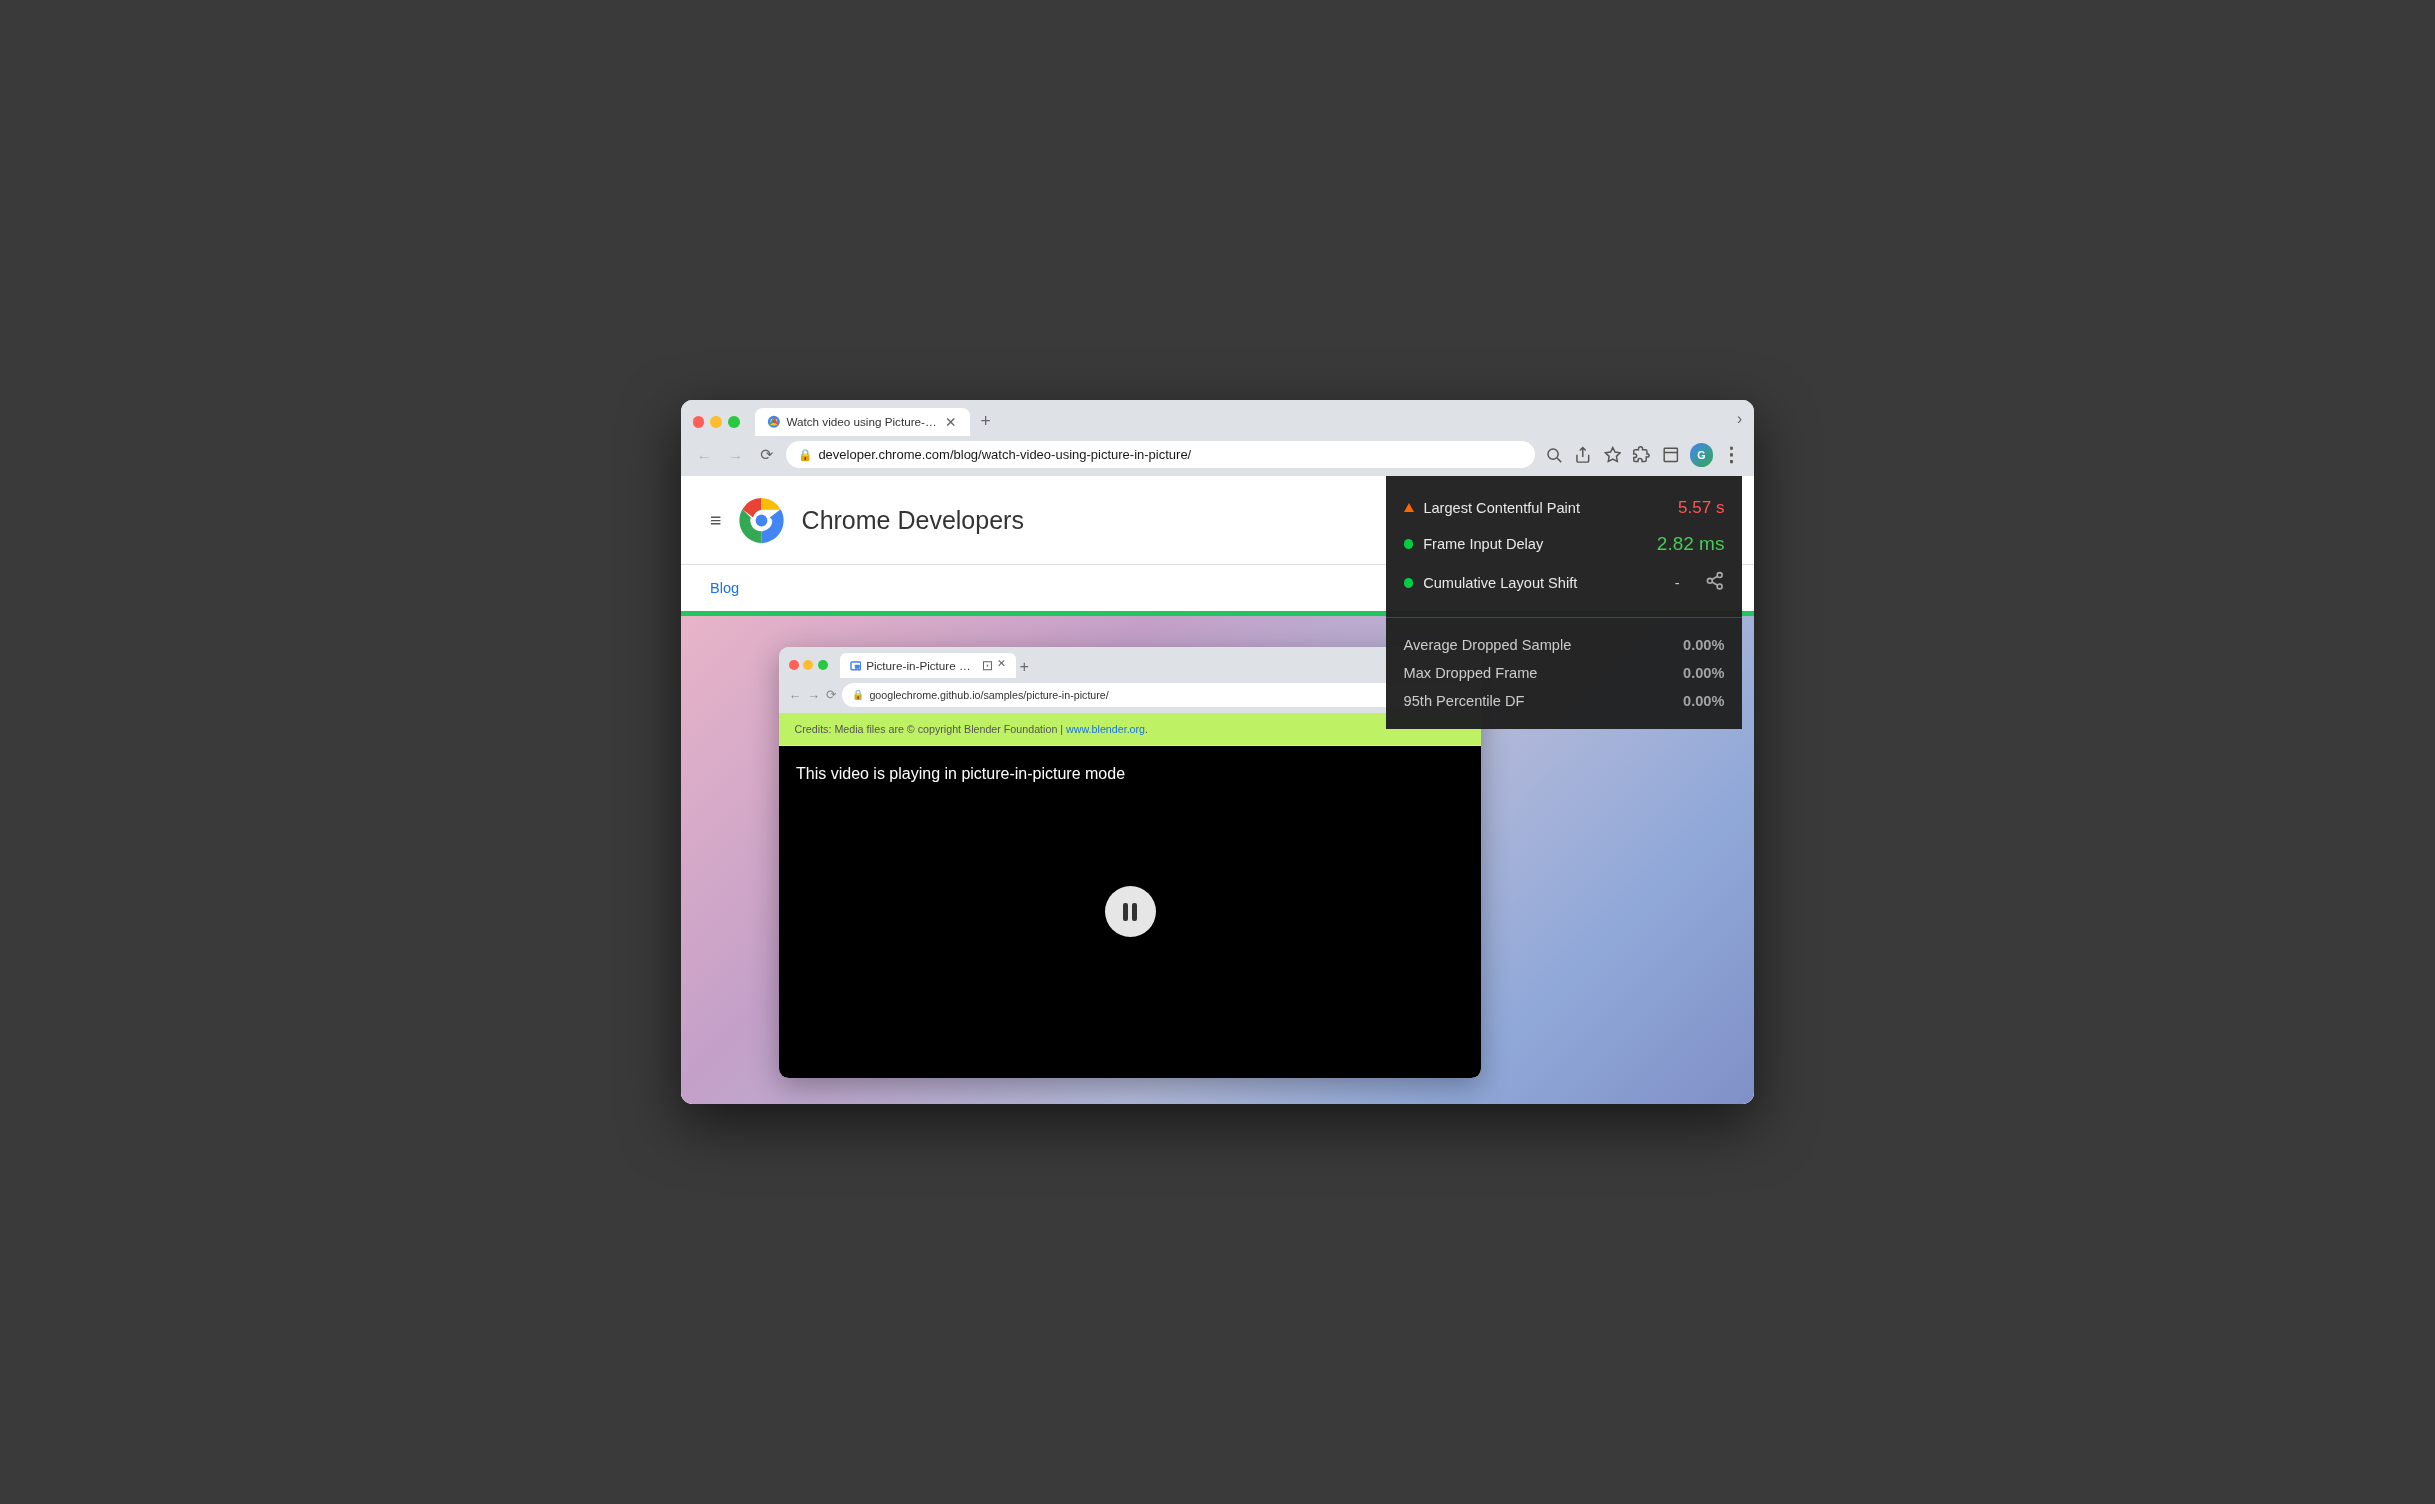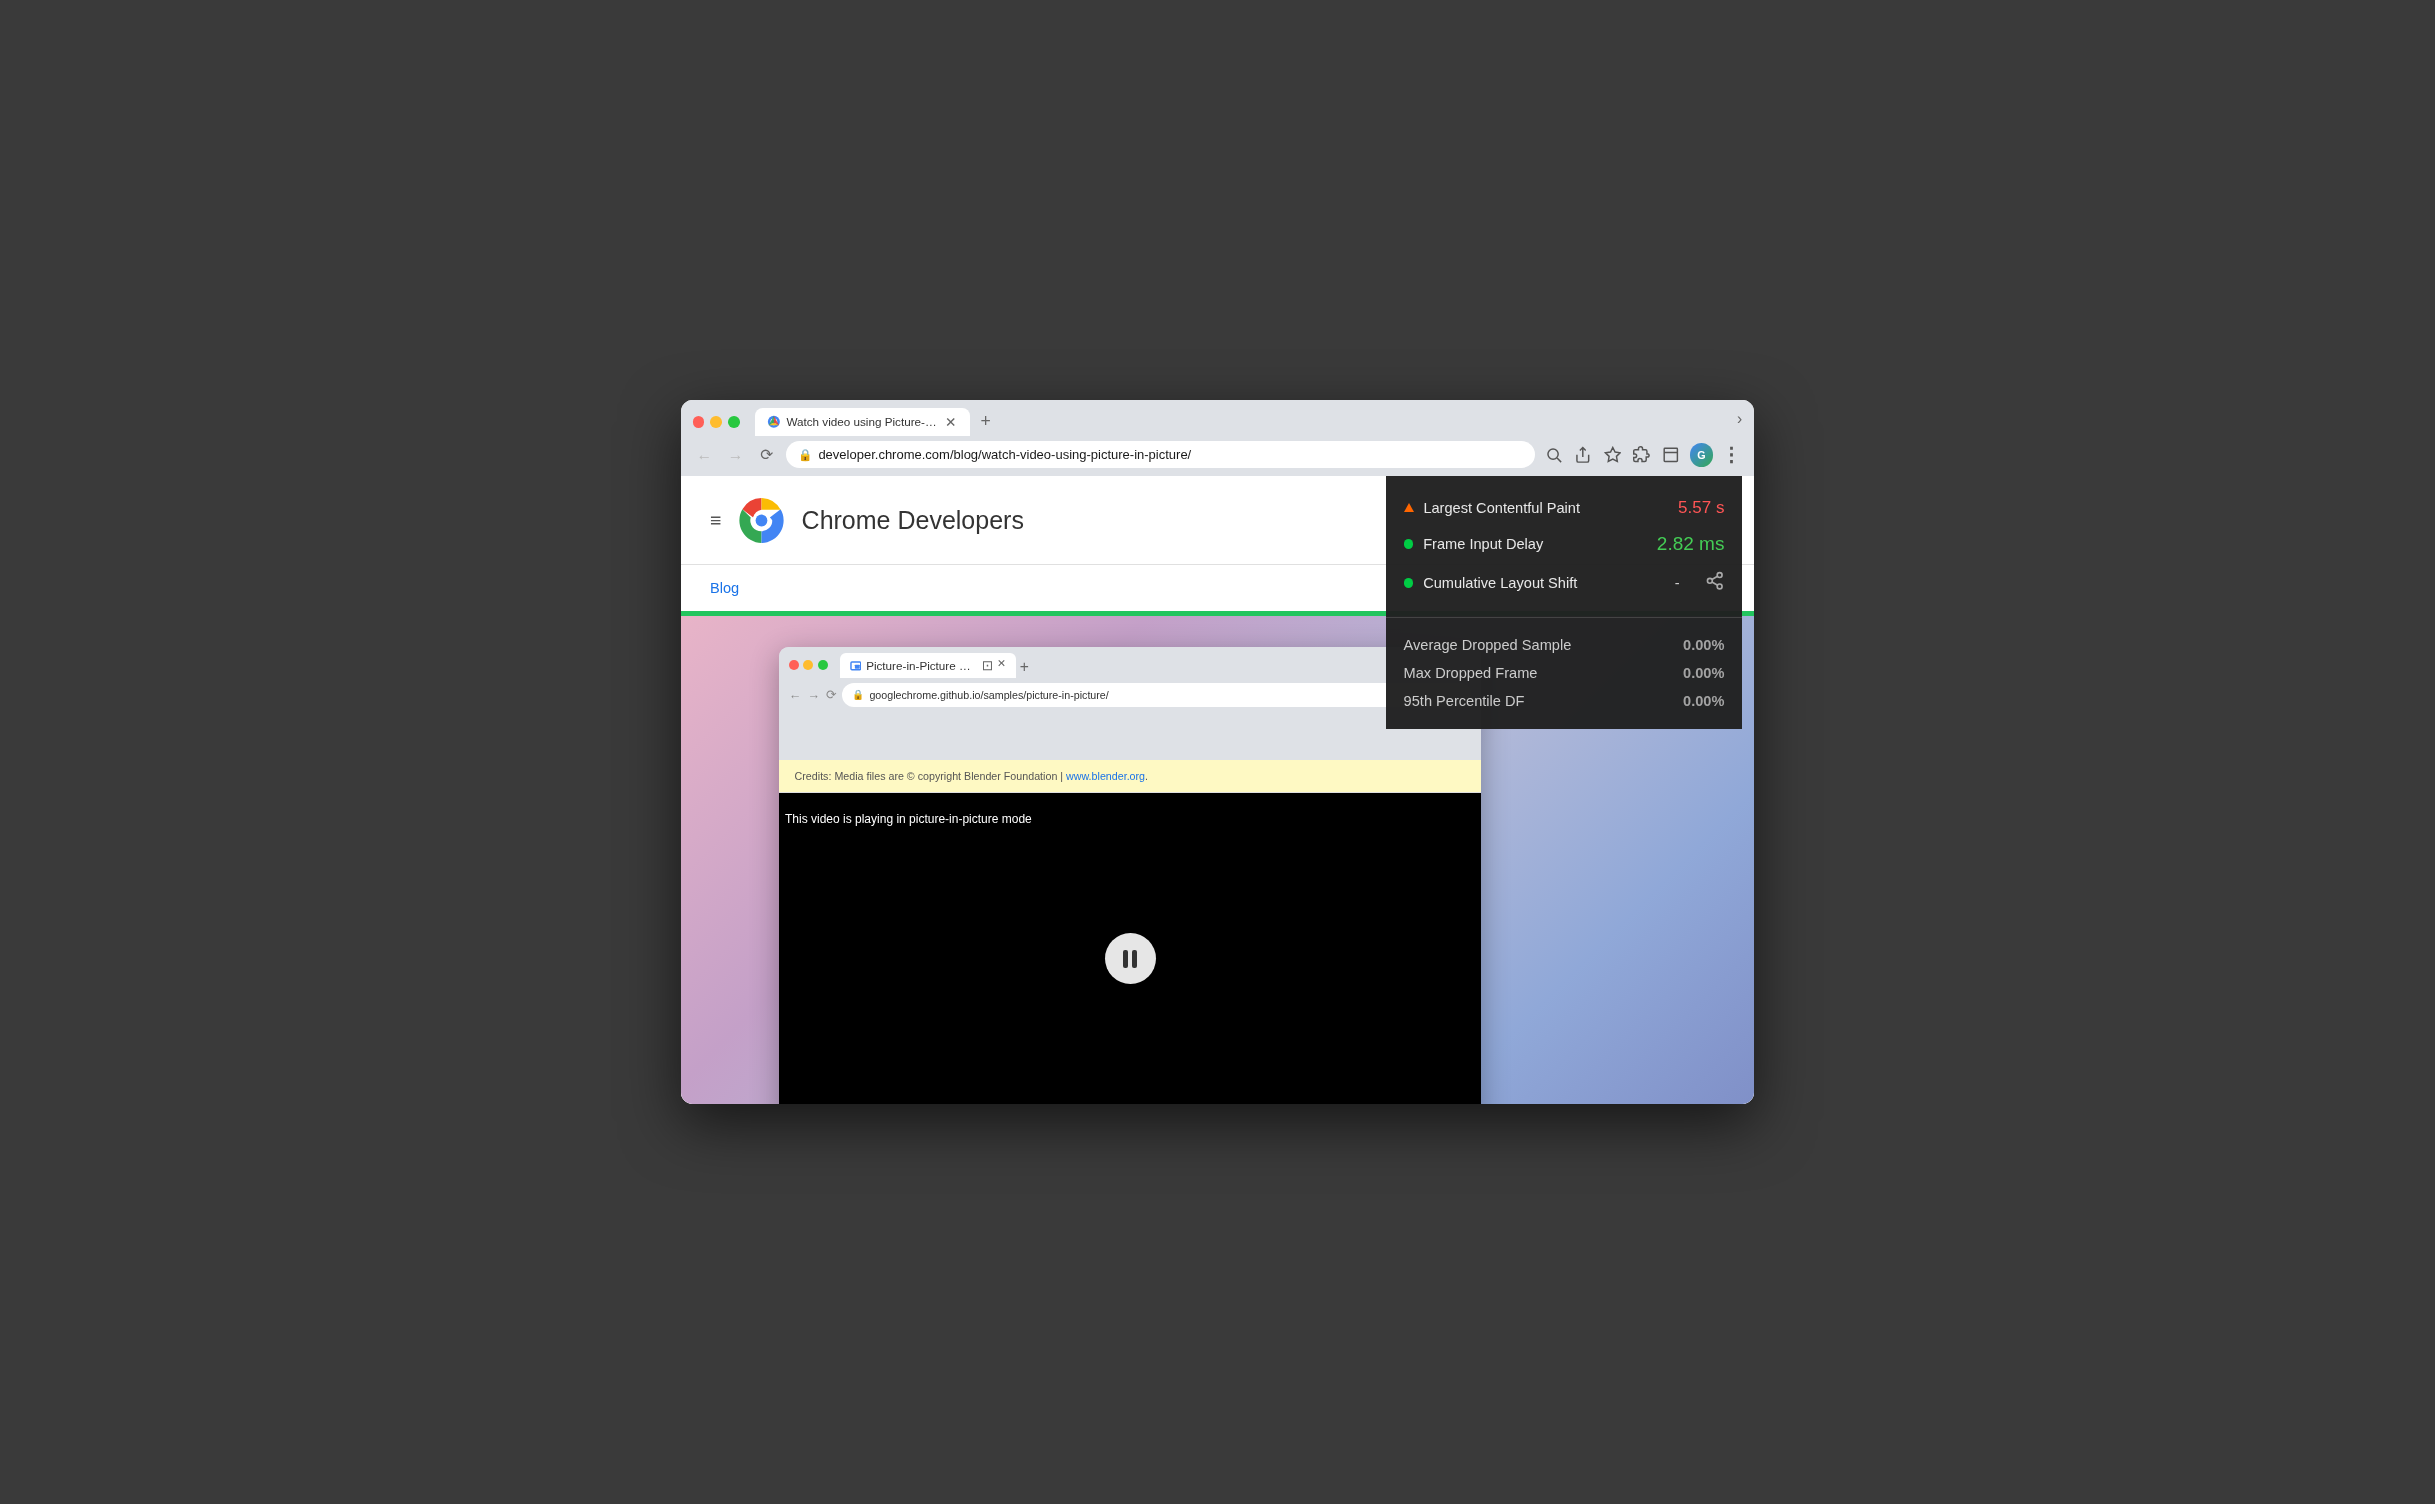--- a/index.html
+++ b/index.html
@@ -339,22 +339,21 @@
       gap: 4.9px;
       height: 23.4px;
     }
 
     .inner-address-text {
       font-size: 10.7px;
       color: #333;
     }
 
     .inner-page-content {
-      background: #fef9c3;
-      margin-top: 47px;
+      background: #bef264;
     }
 
     .inner-page-credits {
       padding: 9.8px 15.6px;
       font-size: 10.7px;
       color: #555;
       border-bottom: 1px solid #e0e0e0;
     }
 
     .inner-page-credits a {
@@ -366,24 +365,24 @@
       height: 332px;
       display: flex;
       flex-direction: column;
       align-items: center;
       justify-content: center;
       position: relative;
     }
 
     .video-text {
       color: #fff;
-      font-size: 12px;
+      font-size: 16px;
       position: absolute;
       top: 19.5px;
-      left: 6px;
+      left: 17px;
     }
 
     .pause-button {
       width: 51px;
       height: 51px;
       background: rgba(255,255,255,0.9);
       border-radius: 50%;
       display: flex;
       align-items: center;
       justify-content: center;

